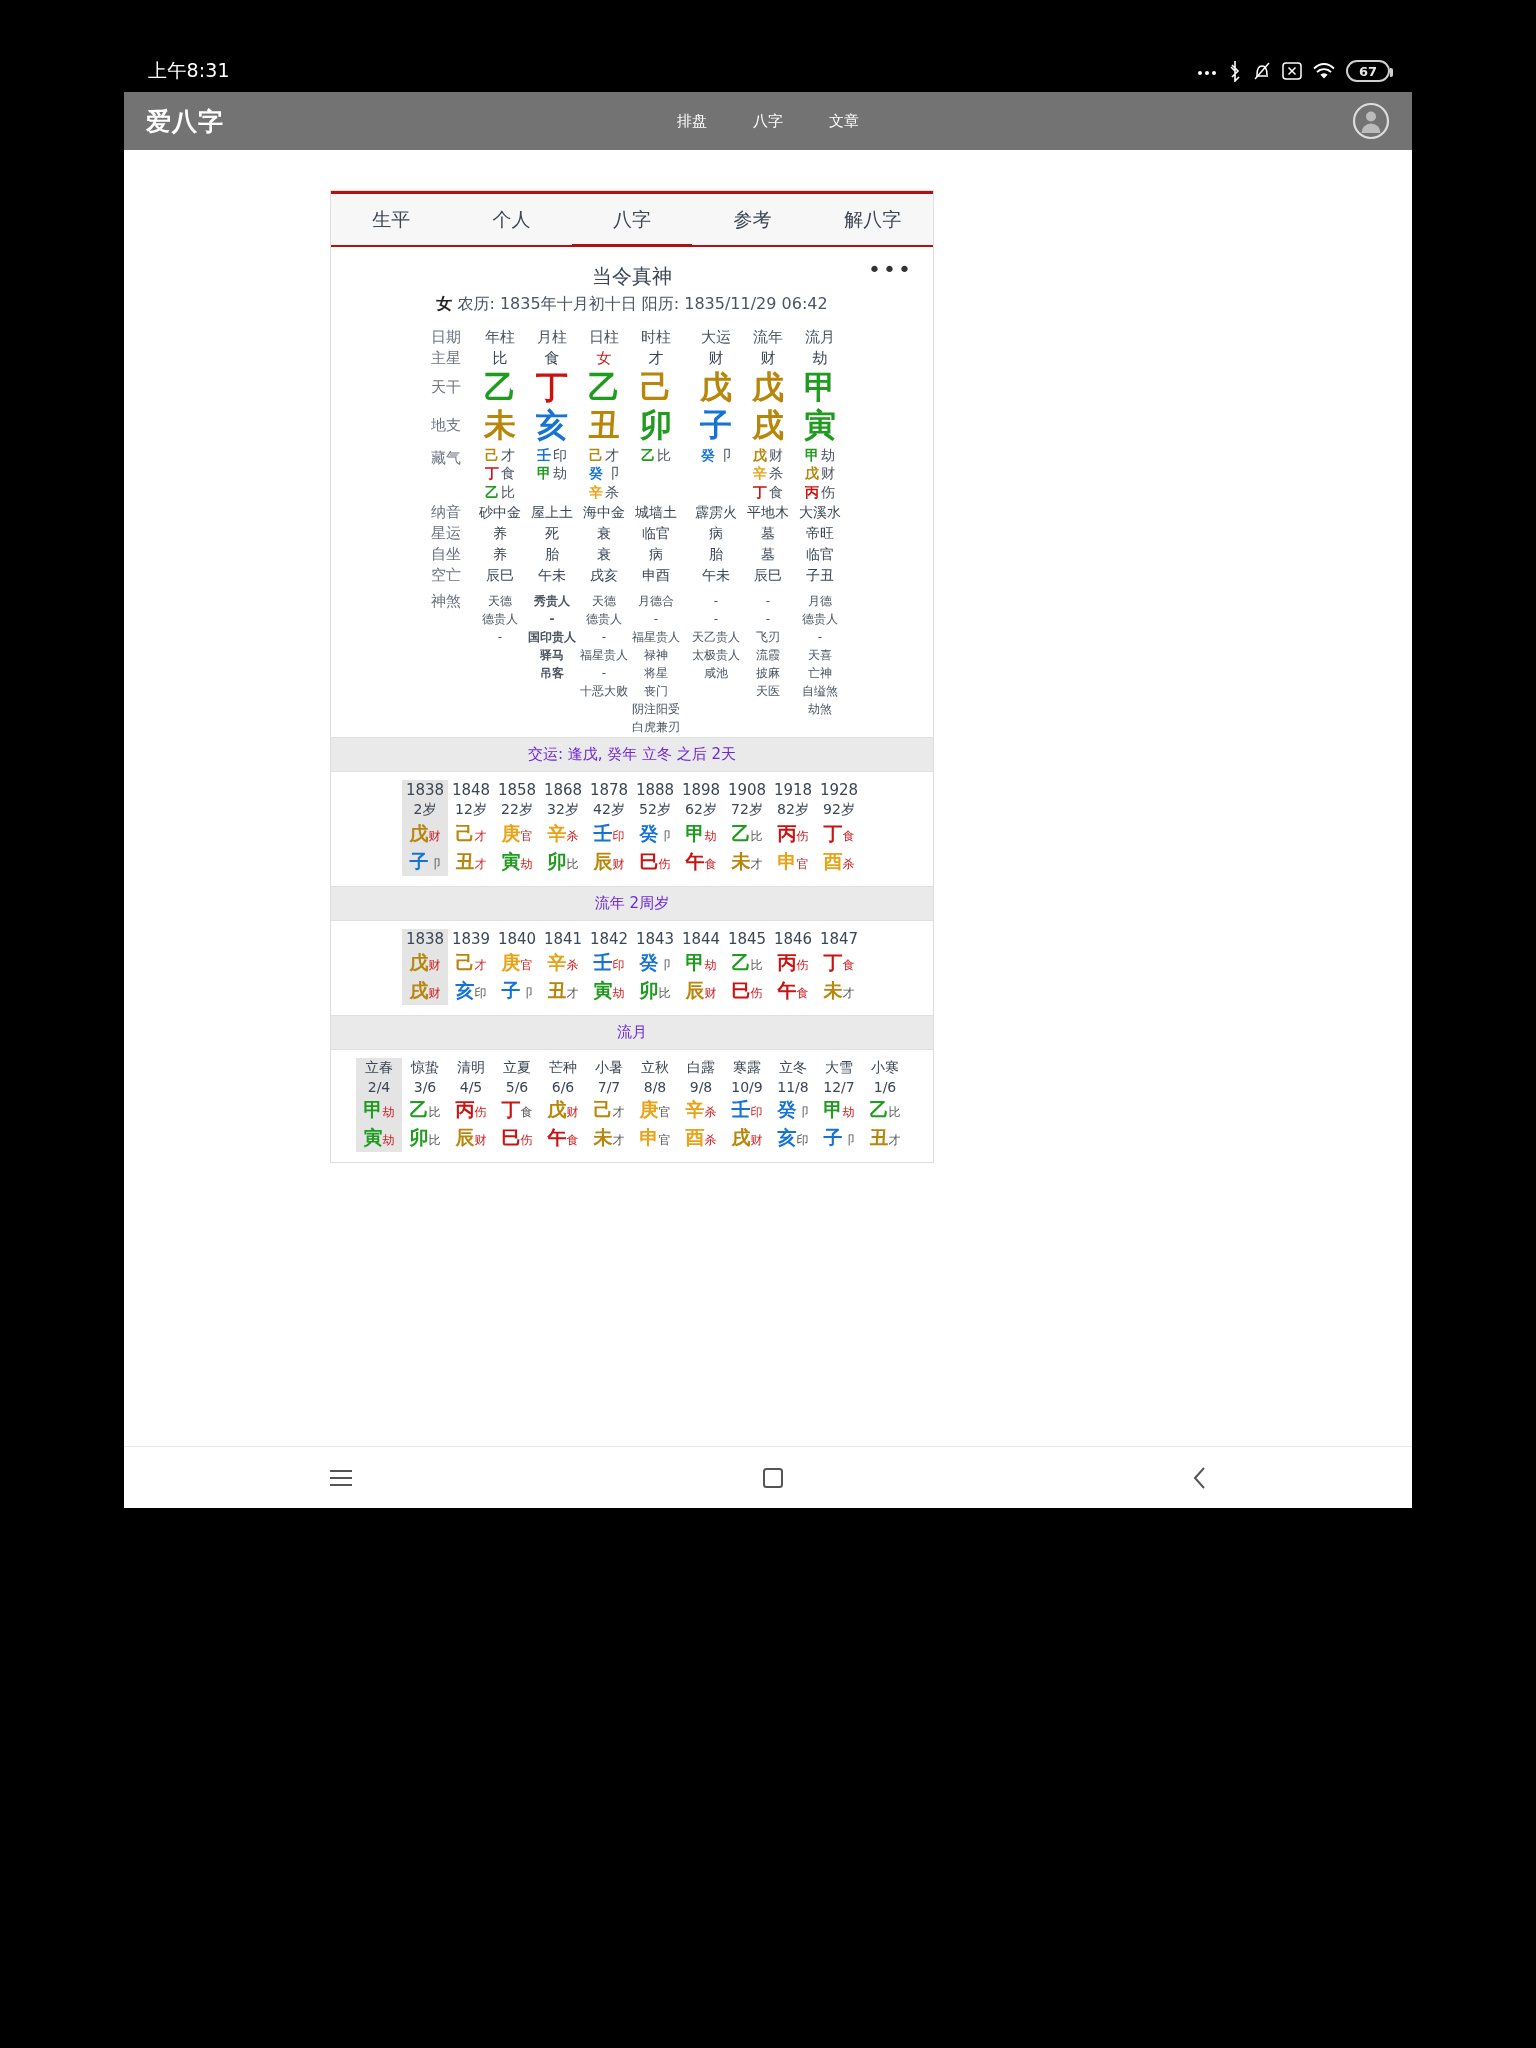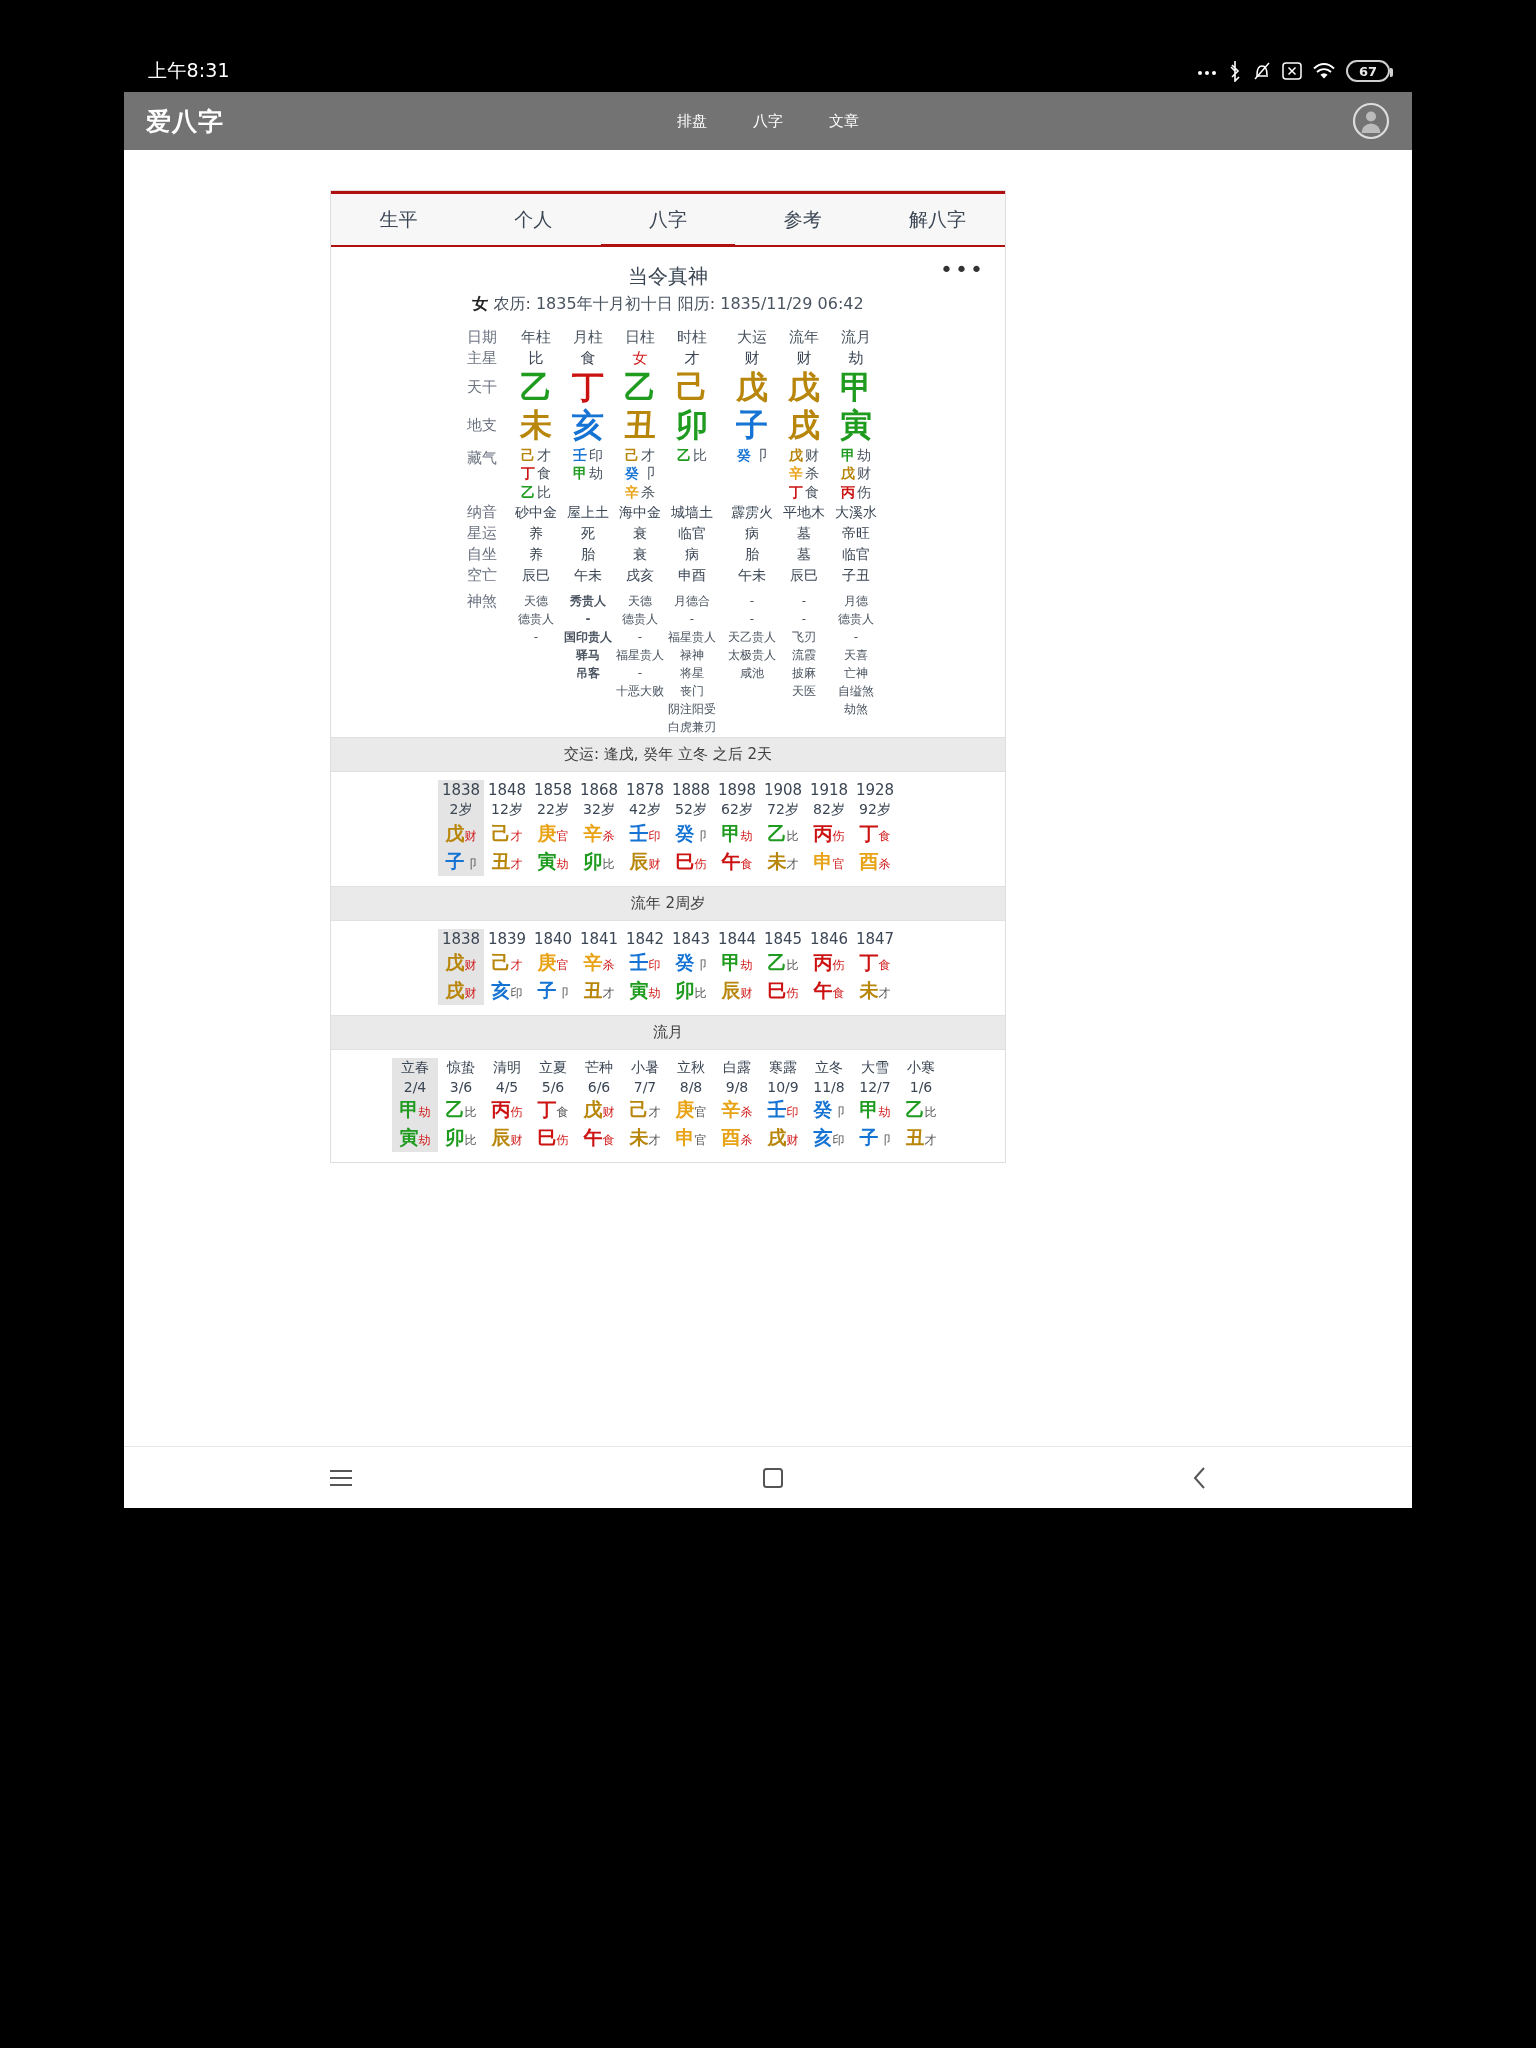--- a/index.html
+++ b/index.html
@@ -61,21 +61,21 @@
   .navmenu > * { pointer-events: auto; }
   .navitem { font-size: 15px; color: #fff; }
   .avatar { margin-left: auto; }
   .avatar svg { display: block; }
 
   .page-body { background: #fff; height: calc(100% - 100px); position: relative; }
 
   
   .card {
     position: absolute; left: 206px; top: 40px;
-    width: 676px;
+    width: 604px;
     border: 1px solid #dedede;
     background: #fff;
   }
   .tabs {
     display: flex; background: #f7f7f7;
     border-top: 3px solid #b01010;
     border-bottom: 2px solid #b01010;
   }
   .tab {
     flex: 1; text-align: center;
@@ -141,21 +141,21 @@
   .switch:after {
     content: ""; position: absolute; right: 2px; top: 2px;
     width: 20px; height: 20px; border-radius: 50%; background: #fff;
   }
   .tg-left { display: flex; align-items: center; }
   .tg-right { display: flex; align-items: center; }
 
   
   .band {
     background: #eaeaea; text-align: center;
-    font-size: 15px; color: #404040; padding: 7px 0;
+    font-size: 15px; color: #6d28d9; padding: 7px 0;
     border-top: 1px solid #e0e0e0; border-bottom: 1px solid #e0e0e0;
   }
   .strip { padding: 8px 0 10px 0; }
   table.luck { border-collapse: collapse; margin: 0 auto; }
   table.luck td { text-align: center; padding: 1px 3px; width: 46px; }
   table.luck td.first { background: #e4e4e4; }
   .yr { font-size: 15px; color: #3b4654; }
   .age { font-size: 14px; color: #3b4654; }
   .gz { font-size: 19px; font-weight: bold; white-space: nowrap; }
   .gz sub { font-size: 12px; font-weight: normal; vertical-align: baseline; }

